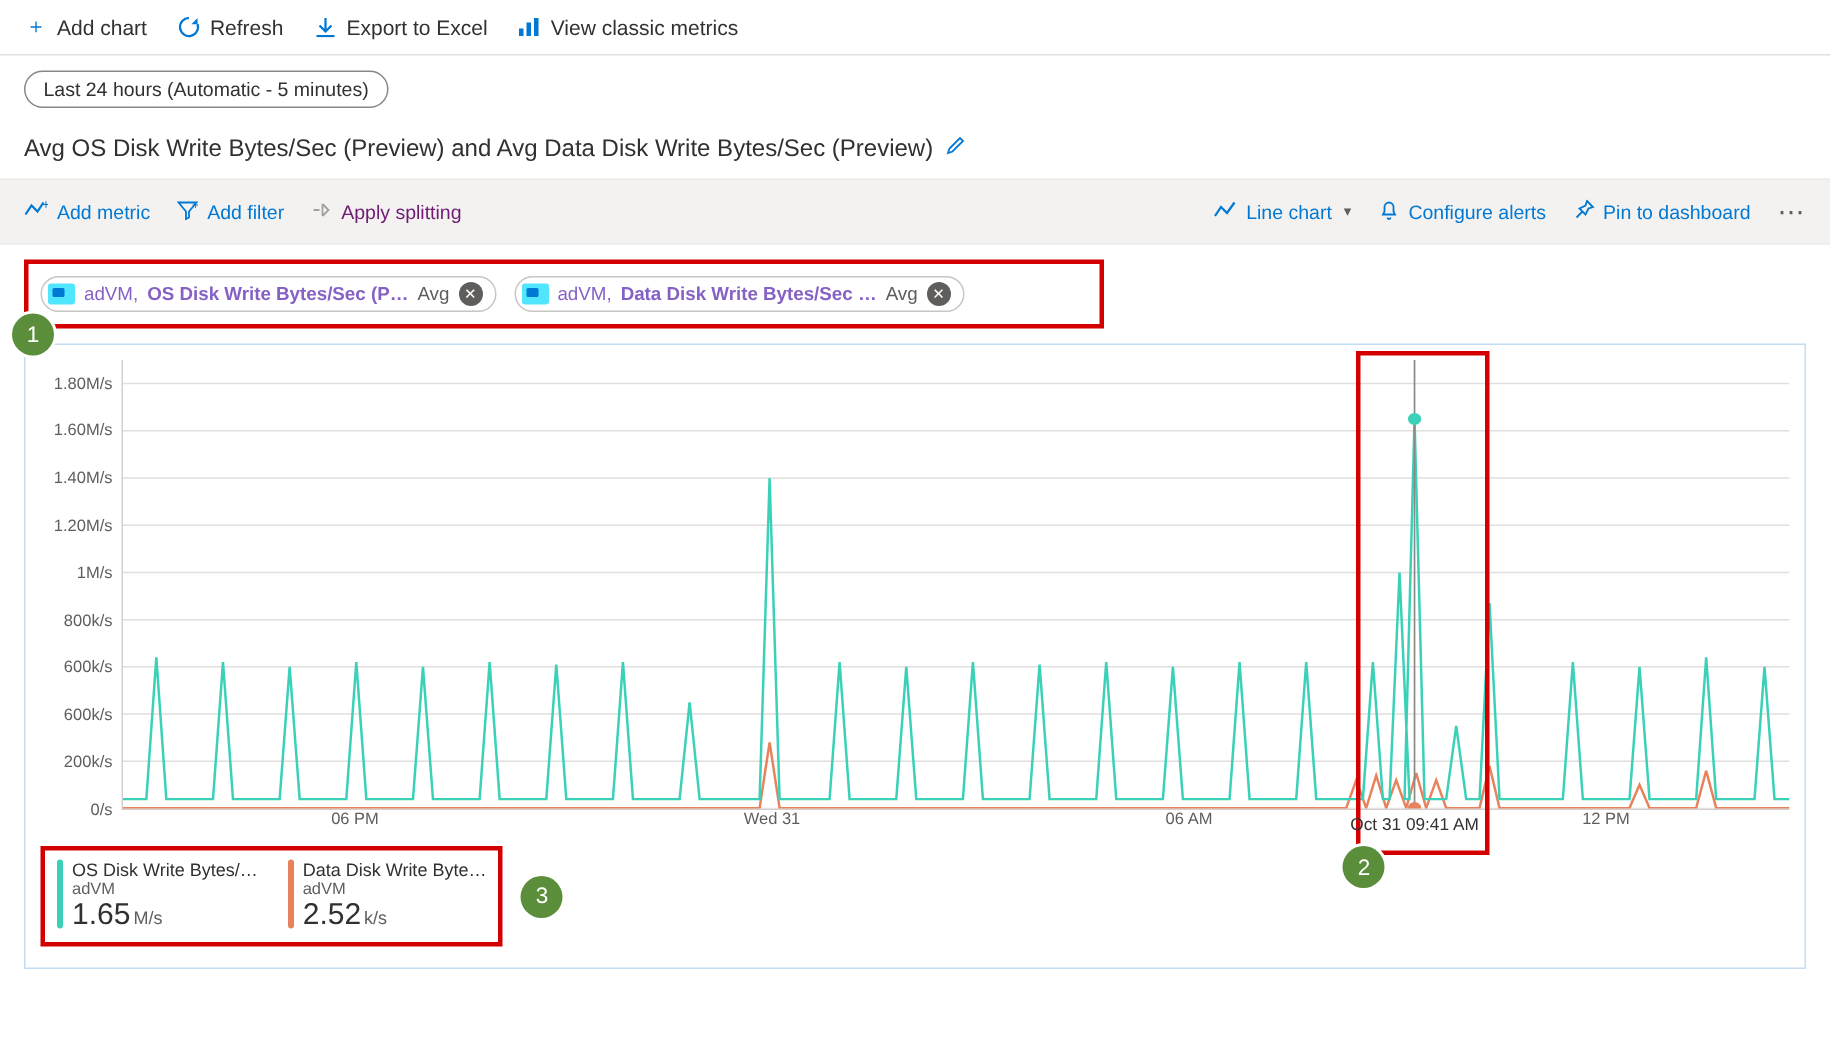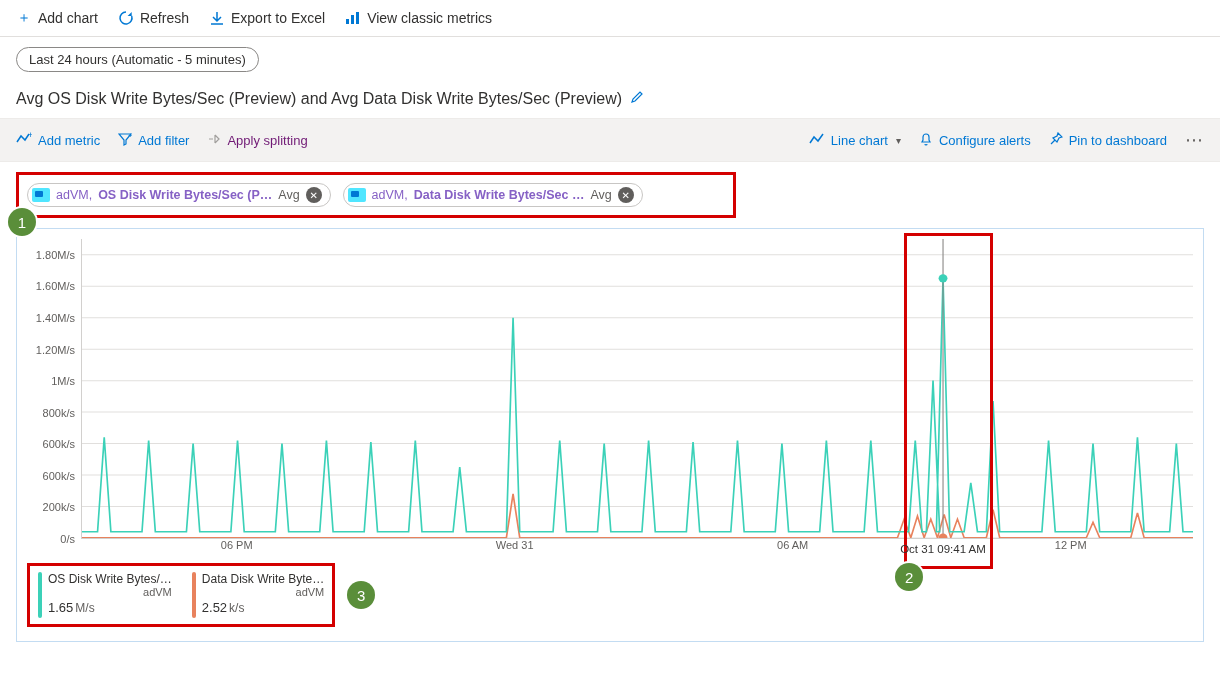--- a/index.html
+++ b/index.html
@@ -64,22 +64,22 @@
   .hover-label { position:absolute; font-size:11.5px; color:#323130; white-space:nowrap; }
 
   
   .readouts { margin-top:8px; display:flex; gap:12px; align-items:flex-end; }
   .readouts-box { border:3px solid #d40000; padding:6px 8px; display:flex; gap:20px; }
   .ro { display:flex; gap:6px; align-items:flex-start; }
   .ro .bar { width:4px; height:46px; border-radius:2px; }
   .ro .bar.c1 { background:#3bd1b8; }
   .ro .bar.c2 { background:#e8825d; }
   .ro .txt .m { font-size:12px; color:#323130; }
-  .ro .txt .r { font-size:11px; color:#605e5c;text-align:right; }
-  .ro .txt .v { font-size:13px; color:#323130; }
+  .ro .txt .r { font-size:11px; color:#605e5c; }
+  .ro .txt .v { font-size:20px; color:#323130; }
   .ro .txt .u { font-size:12px; color:#605e5c; margin-left:2px; }
 
   
   .badge { position:absolute; width:28px; height:28px; border-radius:50%; background:#5a8e3a; color:#fff; font-size:15px; display:flex; align-items:center; justify-content:center; box-shadow:0 0 0 2px #fff; z-index:10; }
   .red-box { position:absolute; border:3px solid #d40000; pointer-events:none; }
 </style>
 </head>
 <body>
 
 <div class="page">

